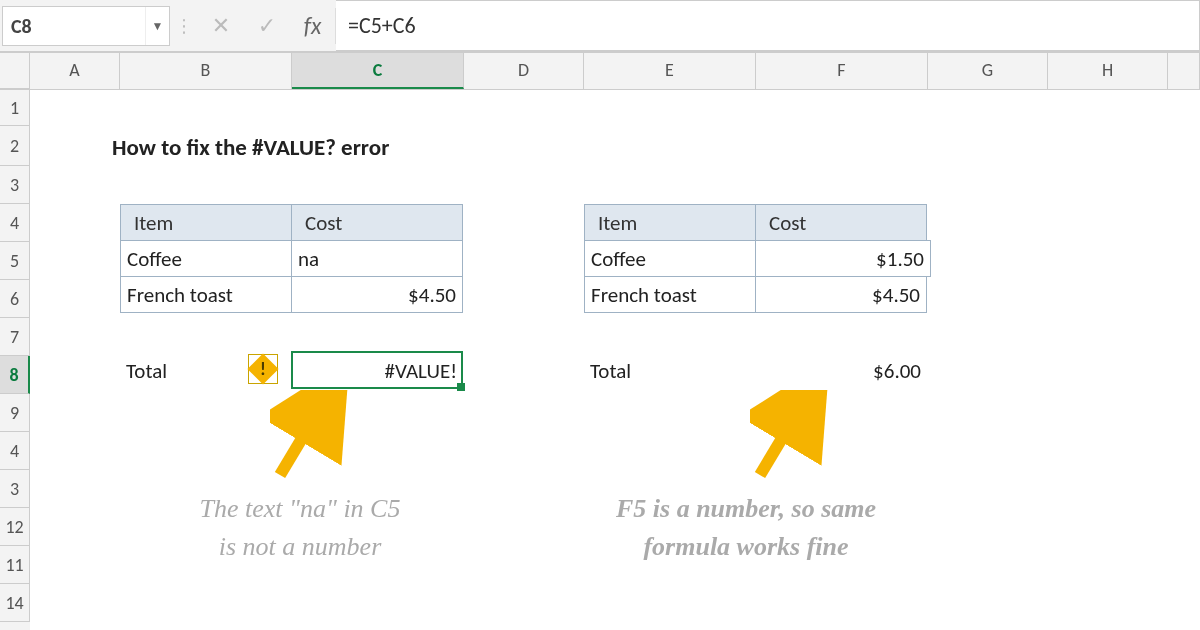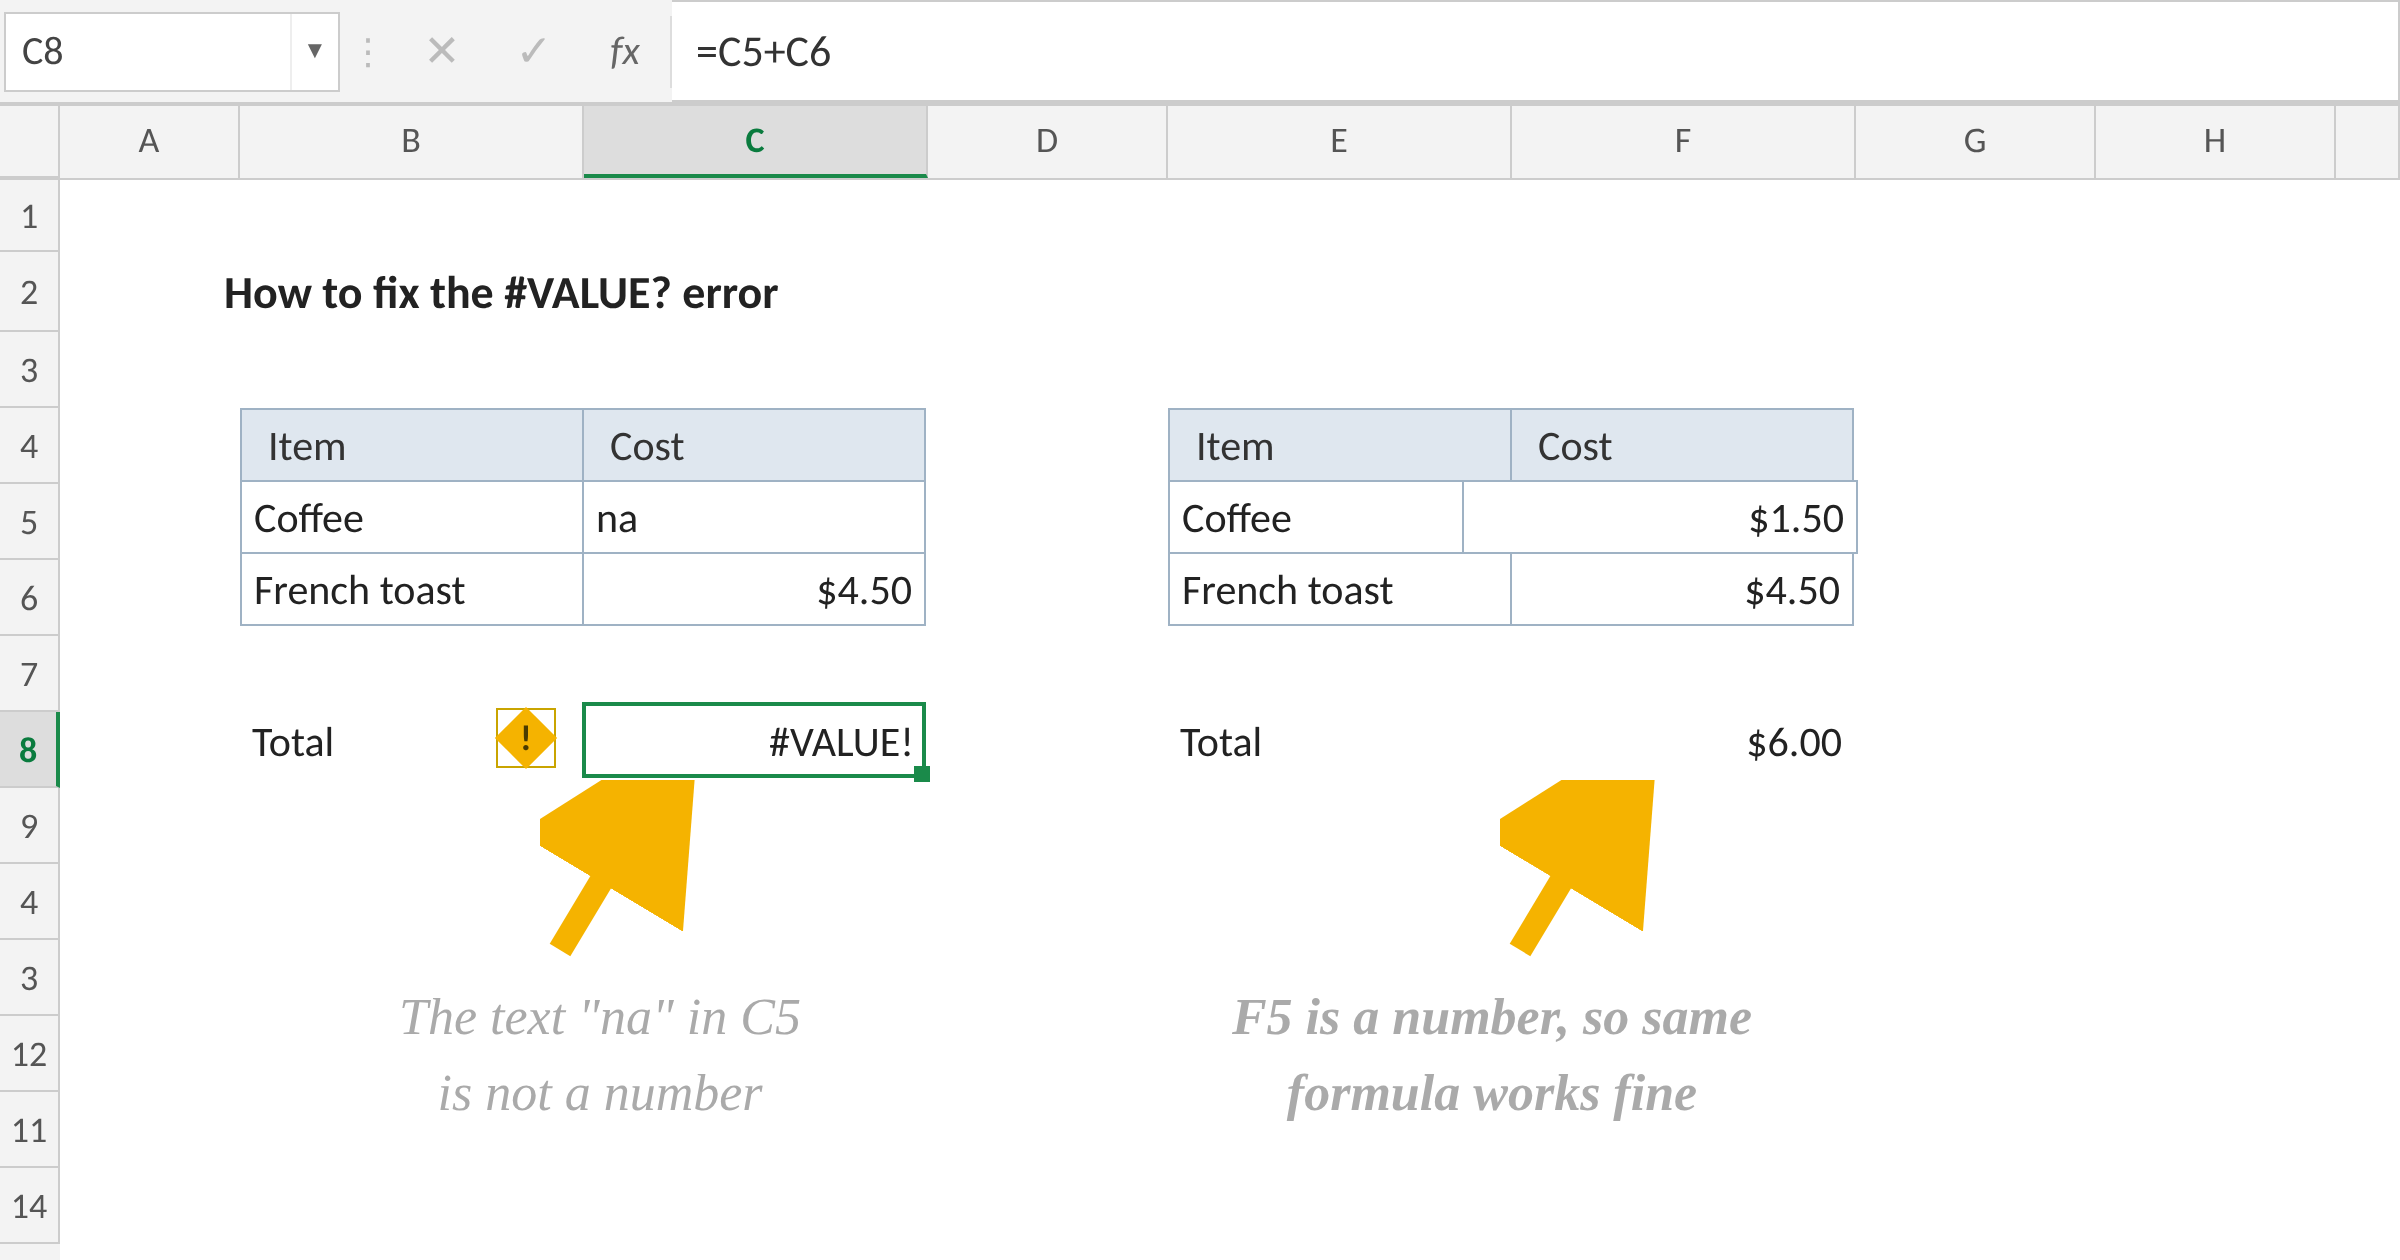--- a/index.html
+++ b/index.html
@@ -21,20 +21,21 @@
     border-bottom: 1px solid #ccc;
   }
   .name-box-wrap {
     display: flex;
     align-items: center;
     width: 168px;
     height: 40px;
     background: #fff;
     border: 1px solid #ccc;
     margin: 0 2px;
+    font-weight: bold;
   }
   .name-box {
     flex: 1;
     padding: 0 8px;
     font-size: 20px;
     color: #444;
   }
   .name-box-dd {
     width: 24px;
     text-align: center;
@@ -58,21 +59,21 @@
   .fb-btn {
     width: 46px;
     height: 36px;
     display: flex;
     align-items: center;
     justify-content: center;
     color: #bbb;
     font-size: 22px;
     cursor: pointer;
   }
-  .fb-btn.fx { font-style: italic; font-size: 20px; color:#666; border-right:1px solid #ddd;}
+  .fb-btn.fx { font-style: italic; font-size: 24px; color:#666; border-right:1px solid #ddd;}
   .formula-input {
     flex: 1;
     background: #fff;
     height: 100%;
     border: 1px solid #ccc;
     border-left: none;
     display: flex;
     align-items: center;
     padding: 0 12px;
     font-size: 22px;
@@ -285,21 +286,21 @@
       <div class="cell hcell" style="left:90px;  top:114px; width:172px;">Item</div>
       <div class="cell hcell" style="left:261px; top:114px; width:172px;">Cost</div>
       <div class="cell dcell" style="left:90px;  top:150px; width:172px;">Coffee</div>
       <div class="cell dcell" style="left:261px; top:150px; width:172px;">na</div>
       <div class="cell dcell" style="left:90px;  top:186px; width:172px;">French toast</div>
       <div class="cell dcell right" style="left:261px; top:186px; width:172px;">$4.50</div>
 
       <div class="cell hcell" style="left:554px; top:114px; width:172px;">Item</div>
       <div class="cell hcell" style="left:725px; top:114px; width:172px;">Cost</div>
       <div class="cell dcell" style="left:554px; top:150px; width:172px;">Coffee</div>
-      <div class="cell dcell right" style="left:701px; top:150px; width:198px;text-align:right;">$1.50</div>
+      <div class="cell dcell right" style="left:725px; top:150px; width:176px;text-align:right;">$1.50</div>
       <div class="cell dcell" style="left:554px; top:186px; width:172px;">French toast</div>
       <div class="cell dcell right" style="left:725px; top:186px; width:172px;">$4.50</div>
 
       <div class="cell" style="left:90px; top:262px; width:120px;">Total</div>
       <div class="cell right" style="left:261px; top:262px; width:172px;">#VALUE!</div>
 
       <div class="cell" style="left:554px; top:262px; width:120px;">Total</div>
       <div class="cell right" style="left:725px; top:262px; width:172px;text-align:center;">$6.00</div>
 
       <div class="selection" style="left:261px; top:261px; width:172px; height:38px;"></div>

